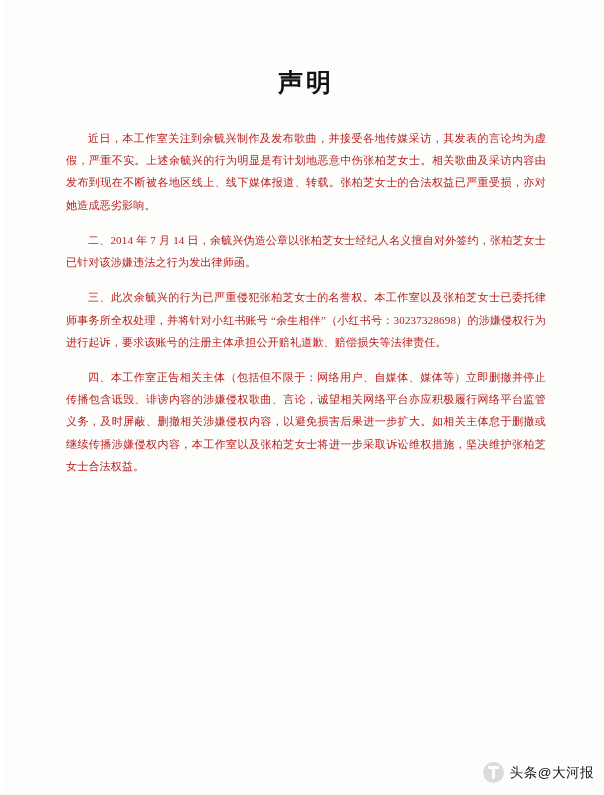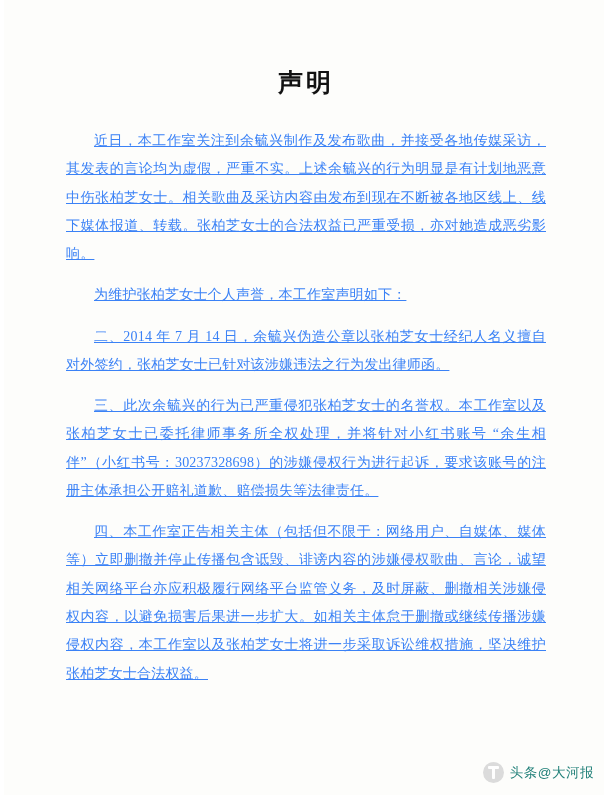--- a/index.html
+++ b/index.html
@@ -32,28 +32,27 @@
     margin: 0;
     padding-top: 66px;
     color: #121212;
     font-family: "Liberation Serif", "DejaVu Serif", serif;
   }
   .body-wrap {
     padding: 0 62px 0 62px;
     margin-top: 28px;
   }
   .para {
-    font-size: 14px;
+    font-size: 11px;
     line-height: 2.02;
     text-align: justify;
     text-justify: inter-ideograph;
     margin: 0 0 13px 0;
-    color: #3b82f6;
+    color: #b91c1c;
     letter-spacing: 0.2px;
-    text-decoration: underline;
   }
   .para.indent {
     text-indent: 2em;
   }
   .watermark {
     position: absolute;
     right: 14px;
     bottom: 12px;
     display: flex;
     align-items: center;
@@ -83,35 +82,34 @@
     position: absolute;
     left: 9px;
     top: 4px;
     width: 3px;
     height: 13px;
     background: #ffffff;
     border-radius: 1px;
   }
   .wm-text {
     font-size: 13.5px;
-    color: #0f766e;
+    color: #000000;
     font-family: "Liberation Sans", sans-serif;
     letter-spacing: 0.5px;
   }
 </style>
 </head>
 <body>
 
 <div class="page">
 
   <h1 class="statement-title">声明</h1>
 
   <div class="body-wrap">
     <p class="para indent">近日，本工作室关注到余毓兴制作及发布歌曲，并接受各地传媒采访，其发表的言论均为虚假，严重不实。上述余毓兴的行为明显是有计划地恶意中伤张柏芝女士。相关歌曲及采访内容由发布到现在不断被各地区线上、线下媒体报道、转载。张柏芝女士的合法权益已严重受损，亦对她造成恶劣影响。</p>
-    <p class="para indent">为维护张柏芝女士个人声誉，本工作室声明如下：</p>
     <p class="para indent">二、2014 年 7 月 14 日，余毓兴伪造公章以张柏芝女士经纪人名义擅自对外签约，张柏芝女士已针对该涉嫌违法之行为发出律师函。</p>
     <p class="para indent">三、此次余毓兴的行为已严重侵犯张柏芝女士的名誉权。本工作室以及张柏芝女士已委托律师事务所全权处理，并将针对小红书账号 “余生相伴”（小红书号：30237328698）的涉嫌侵权行为进行起诉，要求该账号的注册主体承担公开赔礼道歉、赔偿损失等法律责任。</p>
     <p class="para indent">四、本工作室正告相关主体（包括但不限于：网络用户、自媒体、媒体等）立即删撤并停止传播包含诋毁、诽谤内容的涉嫌侵权歌曲、言论，诚望相关网络平台亦应积极履行网络平台监管义务，及时屏蔽、删撤相关涉嫌侵权内容，以避免损害后果进一步扩大。如相关主体怠于删撤或继续传播涉嫌侵权内容，本工作室以及张柏芝女士将进一步采取诉讼维权措施，坚决维护张柏芝女士合法权益。</p>
 
   </div>
 
   <div class="watermark">
     <span class="wm-logo"></span>
     <span class="wm-text">头条@大河报</span>
   </div>

